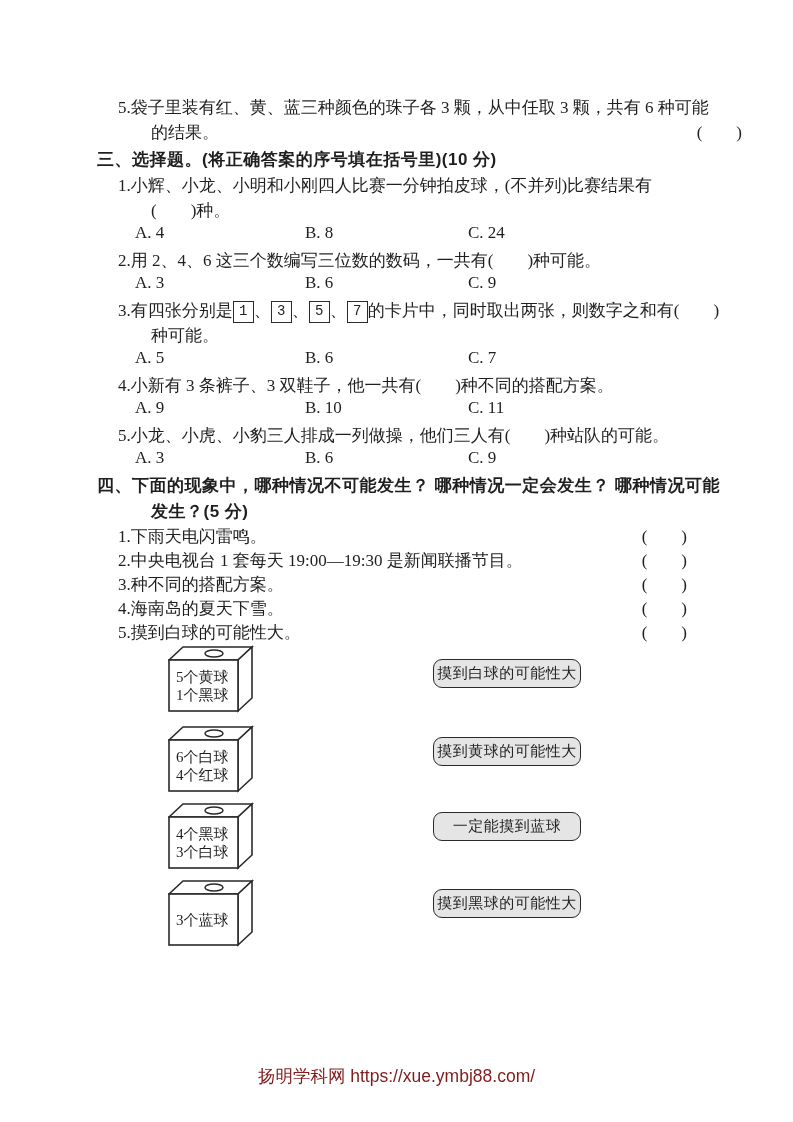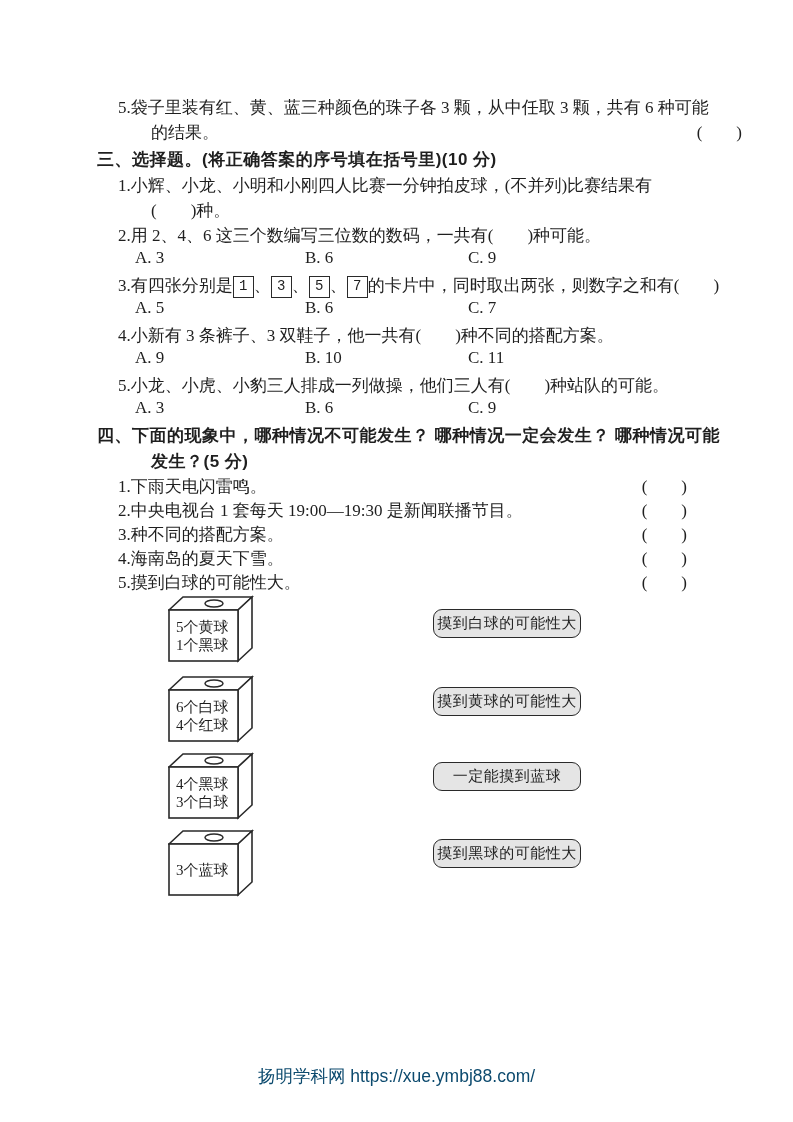--- a/index.html
+++ b/index.html
@@ -28,48 +28,54 @@
   .bbox{position:absolute;width:88px;height:72px;left:71px;}
   .bbox svg{position:absolute;left:0;top:0;}
   .bbox .lbl{position:absolute;left:3px;top:16px;width:66px;height:49px;
              display:flex;flex-direction:column;justify-content:center;
              align-items:flex-start;padding-left:5px;font-size:15px;line-height:18px;
              white-space:nowrap;}
   .bubble{position:absolute;left:336px;width:146px;height:27px;border:1.6px solid #2a2a2a;
           border-radius:9px;display:flex;align-items:center;justify-content:center;
           font-size:15px;letter-spacing:.5px;background:#e5e5e5;white-space:nowrap;}
   .footer{position:absolute;left:0;top:1064px;width:100%;text-align:center;
-          color:#0c4a6e;font-size:17.5px;
+          color:#7f1d1d;font-size:17.5px;
           font-family:"Liberation Sans","DejaVu Sans",sans-serif;}
 </style>
 </head>
 <body>
 
 <div class="page">
   <div class="content">
 
     <div class="line ind1"><span>5.</span><span>袋子里装有红、黄、蓝三种颜色的珠子各 3 颗，从中任取 3 颗，共有 6 种可能</span></div>
     <div class="line ind2 flexrow">
       <span>的结果。</span>
       <span class="paren p-wide">(　　)</span>
     </div>
 
     <div class="line h bold" style="margin-top:2px">三、选择题。(将正确答案的序号填在括号里)(10 分)</div>
 
     <div class="line ind1"><span>1.</span><span>小辉、小龙、小明和小刚四人比赛一分钟拍皮球，(不并列)比赛结果有</span></div>
     <div class="line ind2">(　　)种。</div>
+    <div class="opts">
+      <span class="oA">A. 4</span>
+      <span class="oB">B. 8</span>
+      <span class="oC">C. 24</span>
+    </div>
 
     <div class="line ind1"><span>2.</span><span>用 2、4、6 这三个数编写三位数的数码，一共有(　　)种可能。</span></div>
     <div class="opts">
       <span class="oA">A. 3</span>
       <span class="oB">B. 6</span>
       <span class="oC">C. 9</span>
     </div>
 
     <div class="line ind1"><span>3.</span><span>有四张分别是</span><span class="card">1</span><span>、</span><span class="card">3</span><span>、</span><span class="card">5</span><span>、</span><span class="card">7</span><span>的卡片中，同时取出两张，则数字之和有(　　)</span></div>
+    <div class="line ind2">种可能。</div>
     <div class="opts">
       <span class="oA">A. 5</span>
       <span class="oB">B. 6</span>
       <span class="oC">C. 7</span>
     </div>
 
     <div class="line ind1"><span>4.</span><span>小新有 3 条裤子、3 双鞋子，他一共有(　　)种不同的搭配方案。</span></div>
     <div class="opts">
       <span class="oA">A. 9</span>
       <span class="oB">B. 10</span>

